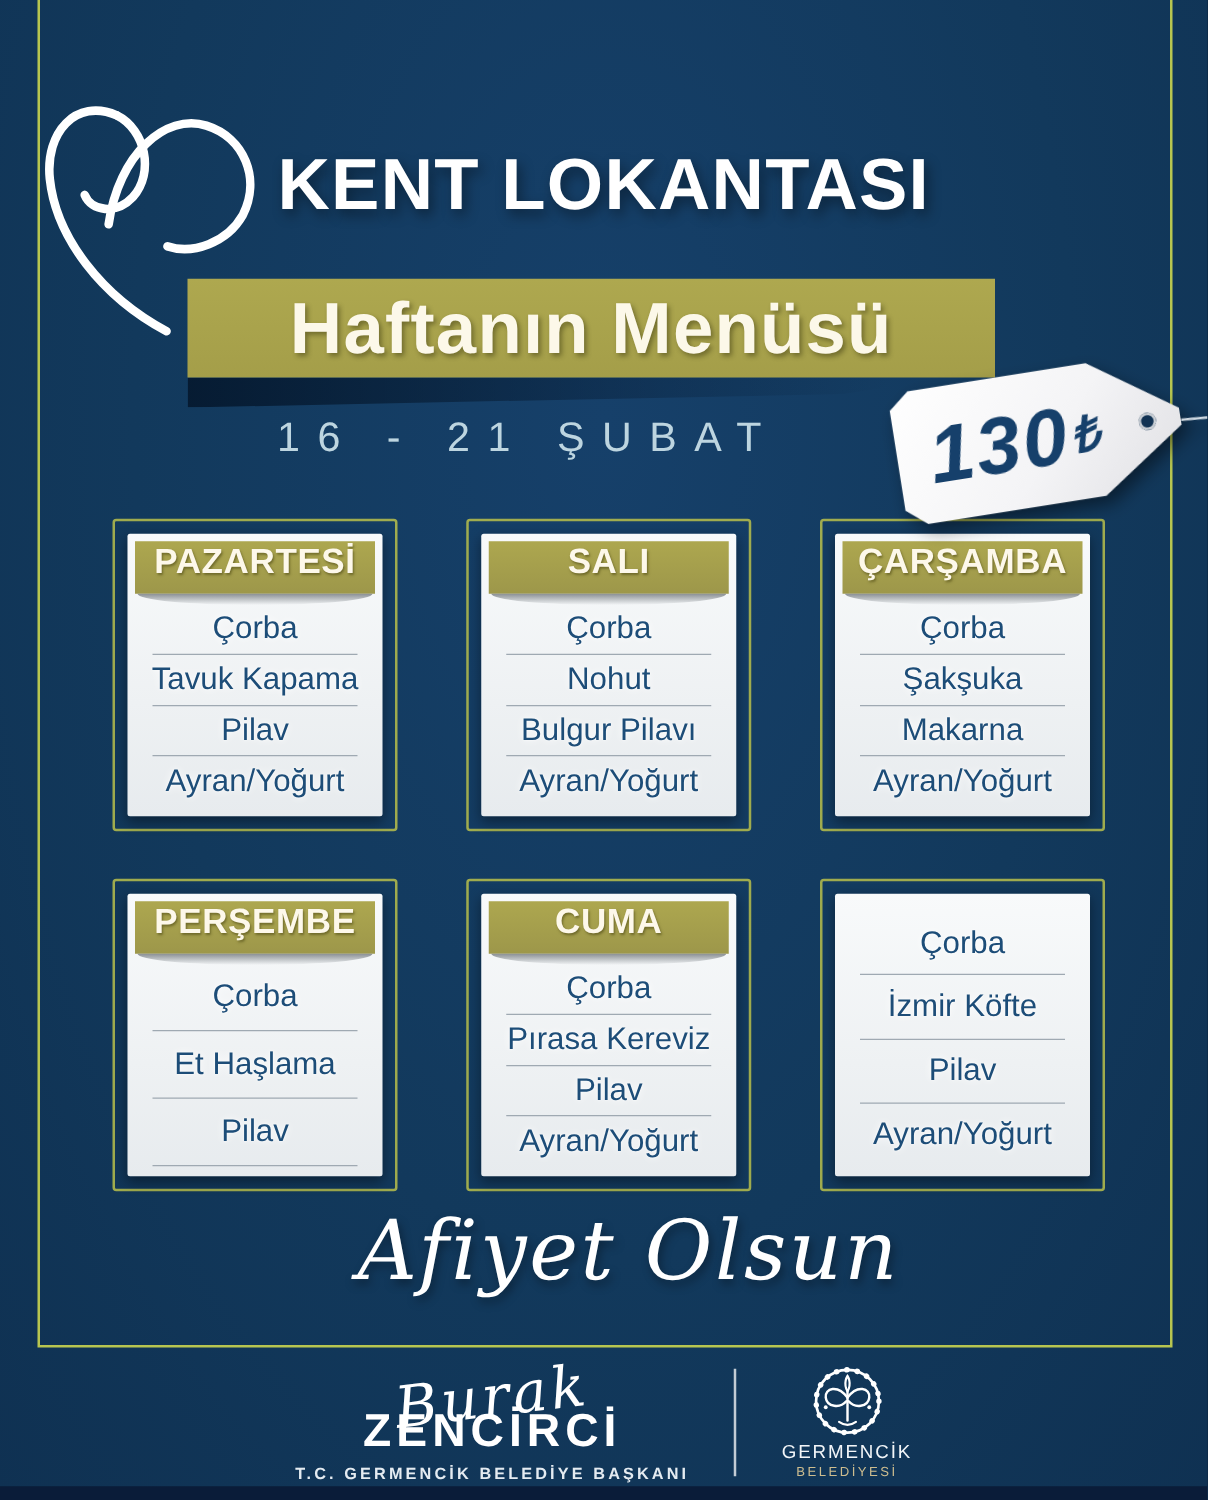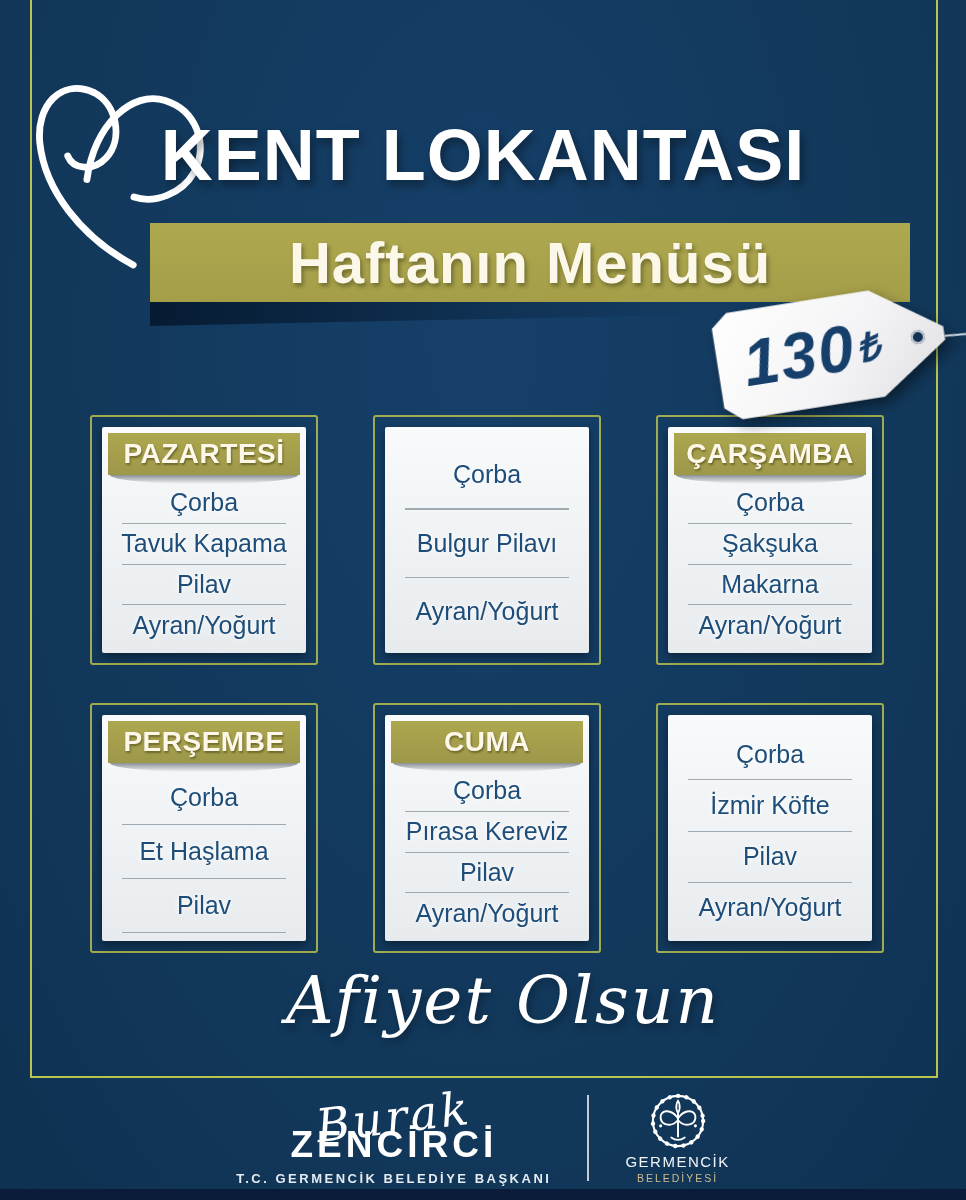--- a/index.html
+++ b/index.html
@@ -17,26 +17,26 @@
   .heart{position:absolute;left:24px;top:56px;width:205px;height:215px;transform:rotate(-6deg);}
   .heart path{fill:none;stroke:#ffffff;stroke-width:7;stroke-linecap:round;}
   
   .location{
     position:absolute;top:78px;left:0;width:100%;text-align:center;
     font-size:37px;letter-spacing:26px;padding-left:26px;box-sizing:border-box;
     color:#dcE8ee;font-weight:400;
   }
   .main-title{
     position:absolute;top:114px;left:0;width:100%;text-align:center;
-    font-size:72px;font-weight:bold;letter-spacing:1px;color:#ffffff;
+    font-size:58px;font-weight:bold;letter-spacing:1px;color:#ffffff;
     text-shadow:3px 5px 10px rgba(0,0,0,.4);
   }
   
   .banner{
-    position:absolute;left:150px;top:223px;width:760px;height:79px;
+    position:absolute;left:150px;top:223px;width:646px;height:79px;
     background:linear-gradient(180deg,#aea84f 0%,#a49e49 100%);
     display:flex;align-items:center;justify-content:center;z-index:2;
   }
   .banner-text{
     font-size:58px;font-weight:bold;color:#fcf8e9;letter-spacing:1px;
     text-shadow:2px 3px 4px rgba(45,42,8,.45);
   }
   .banner-shadow{
     position:absolute;left:150px;top:302px;width:610px;height:24px;z-index:1;
     background:linear-gradient(to right, rgba(4,22,43,.85), rgba(4,22,43,0) 92%);
@@ -82,21 +82,21 @@
   }
   .card{
     width:100%;height:100%;box-sizing:border-box;border-radius:2px;
     background:linear-gradient(180deg,#f8fafb 0%,#eef1f3 60%,#e7ebee 100%);
     box-shadow:0 4px 10px rgba(0,0,0,.4);
     display:flex;flex-direction:column;padding:6px 6px 8px;
   }
   .ribbon{
     position:relative;height:42px;flex:0 0 42px;
     background:linear-gradient(180deg,#ada74f 0%,#9d974a 100%);
-    display:flex;align-items:center;justify-content:center;
+    display:flex;justify-content:center;
   }
   .ribbon:after{
     content:"";position:absolute;left:2px;right:2px;top:100%;height:9px;
     background:linear-gradient(180deg,rgba(120,126,131,.85),rgba(120,126,131,0));
     border-radius:0 0 50% 50% / 0 0 100% 100%;
   }
   .ribbon-text{
     font-size:28px;font-weight:bold;color:#fdf8ea;letter-spacing:.5px;
     text-shadow:1px 2px 2px rgba(60,55,10,.5);
   }
@@ -145,20 +145,21 @@
     <path d="M58,122 C72,66 114,36 146,50 C176,63 186,98 168,126 C153,147 124,154 104,145"></path>
   </svg>
 
   <div class="main-title">KENT LOKANTASI</div>
 
   <div class="banner-shadow"></div>
   <div class="banner">
     <span class="banner-text">Haftanın Menüsü</span>
   </div>
 
+  <div class="date-range">16 - 21 ŞUBAT</div>
 
   <div class="tag-wrap">
     <div class="tag-body">
       <span class="tag-amount">130</span>
         <span class="tag-currency">₺</span>
     </div>
     <div class="tag-hole"></div>
     <div class="tag-string"></div>
   </div>
 
@@ -176,23 +177,27 @@
             <div class="sep"></div>
         <div class="item">Pilav</div>
             <div class="sep"></div>
         <div class="item">Ayran/Yoğurt</div>
       </div>
     </div>
       </div>
 
     <div class="card-outline">
         <div class="card">
-      <div class="items">
-        <div class="item">Çorba</div>
-            <div class="sep"></div>
+      <div class="ribbon">
+            <span class="ribbon-text">SALI</span>
+          </div>
+      <div class="items">
+        <div class="item">Çorba</div>
+            <div class="sep"></div>
+        <div class="item">Nohut</div>
             <div class="sep"></div>
         <div class="item">Bulgur Pilavı</div>
             <div class="sep"></div>
         <div class="item">Ayran/Yoğurt</div>
       </div>
     </div>
       </div>
 
     <div class="card-outline">
         <div class="card">

